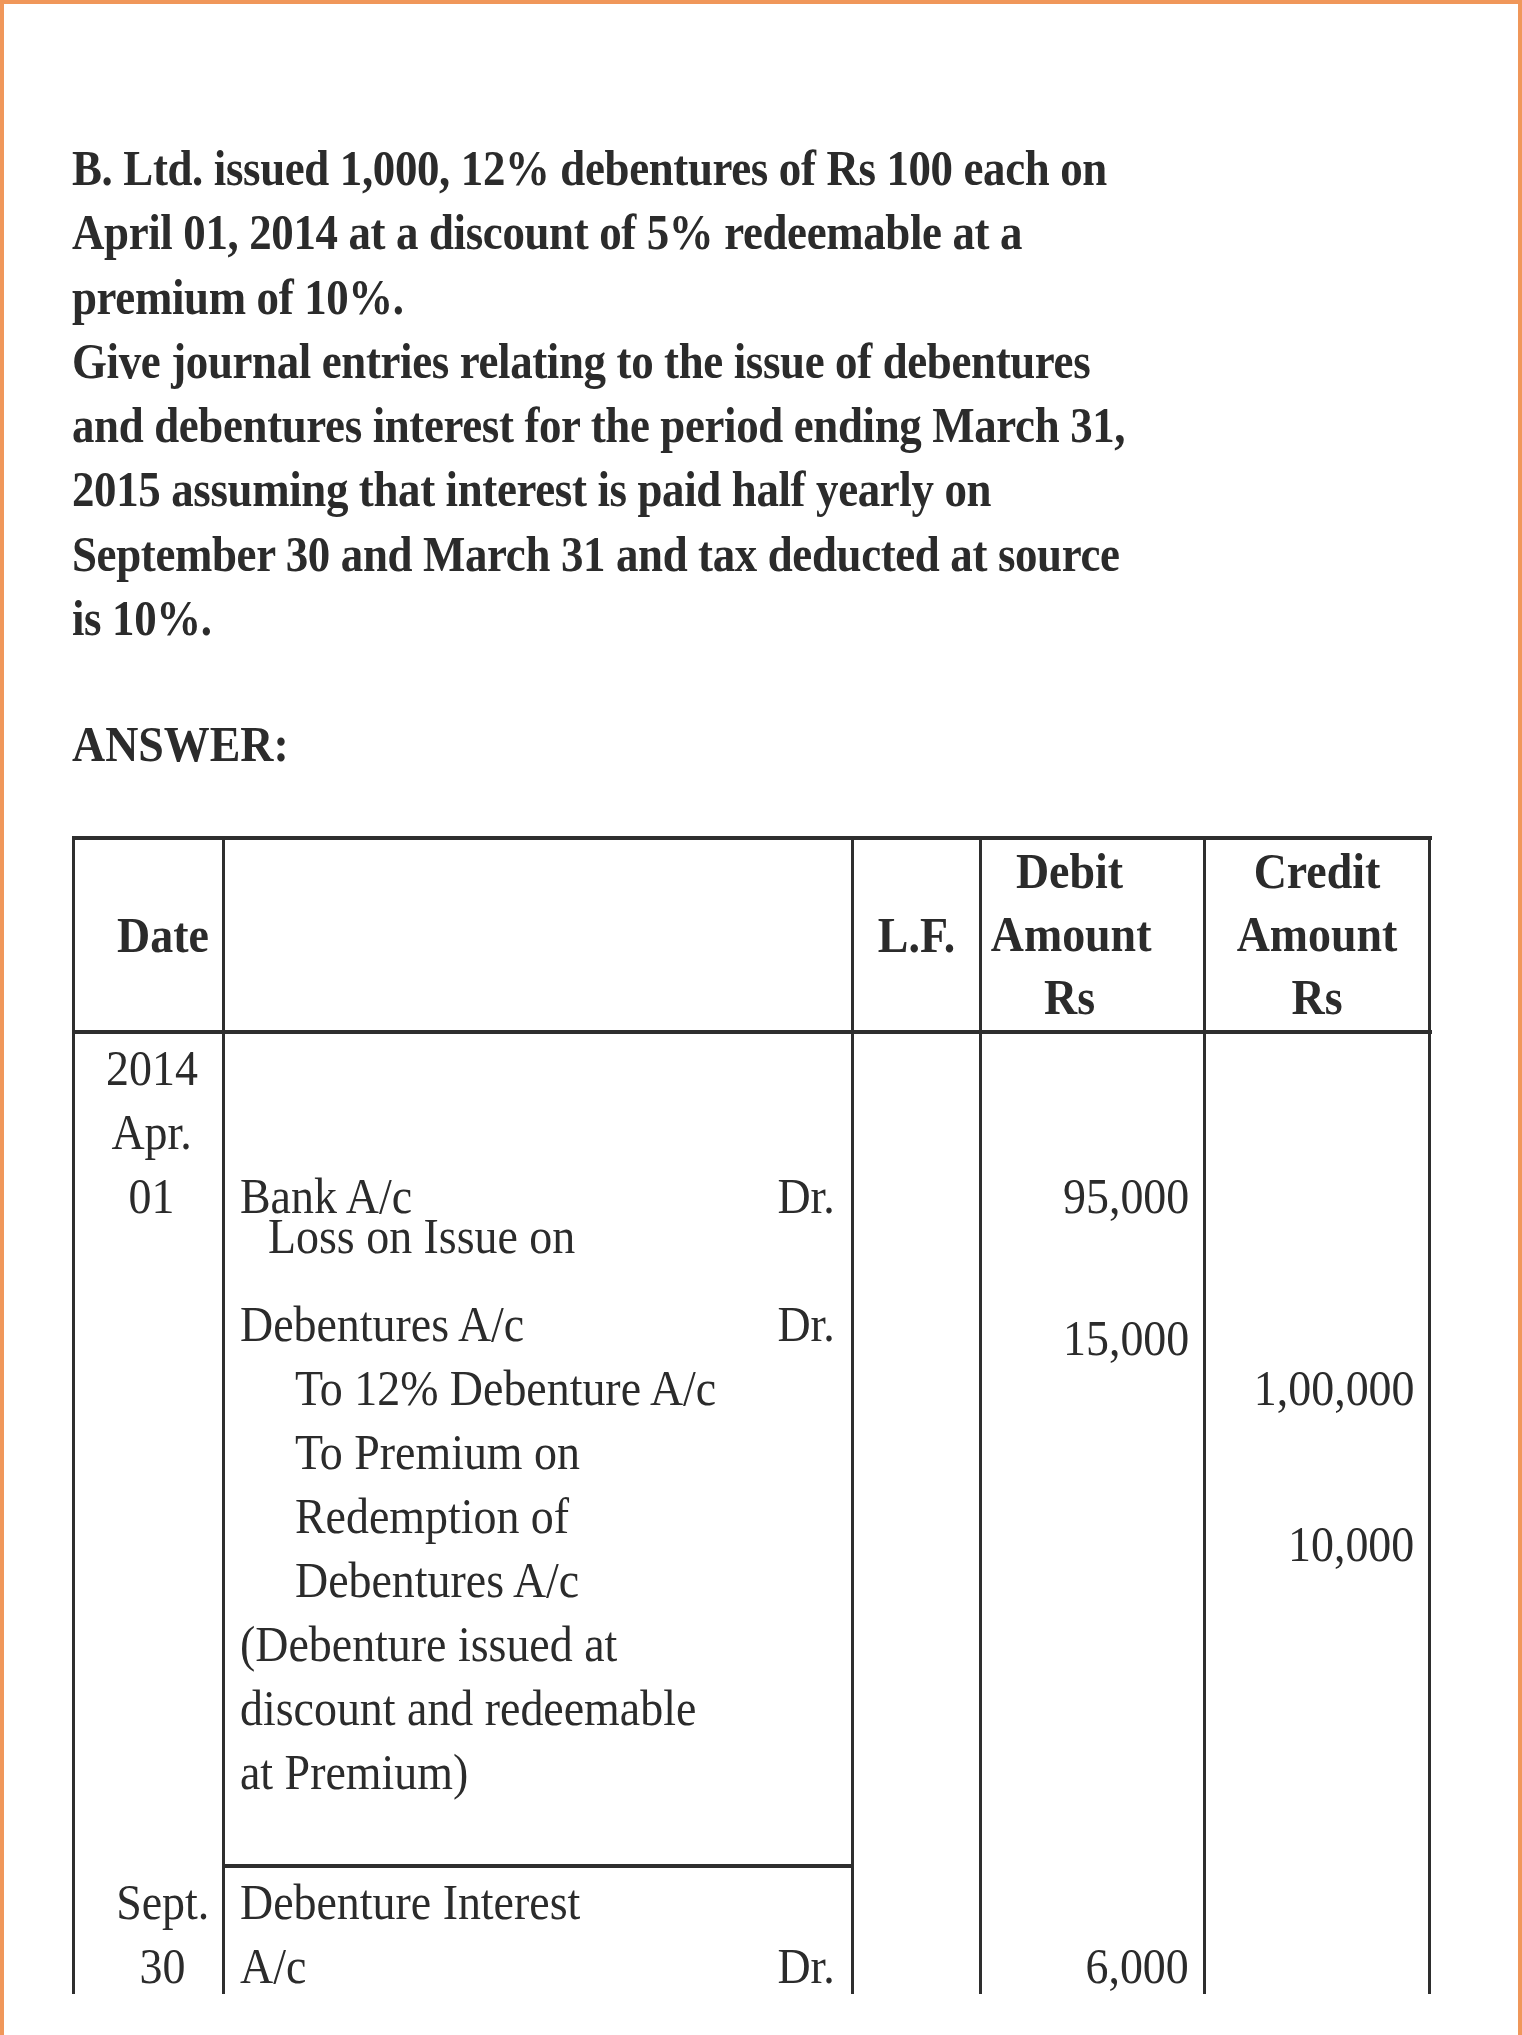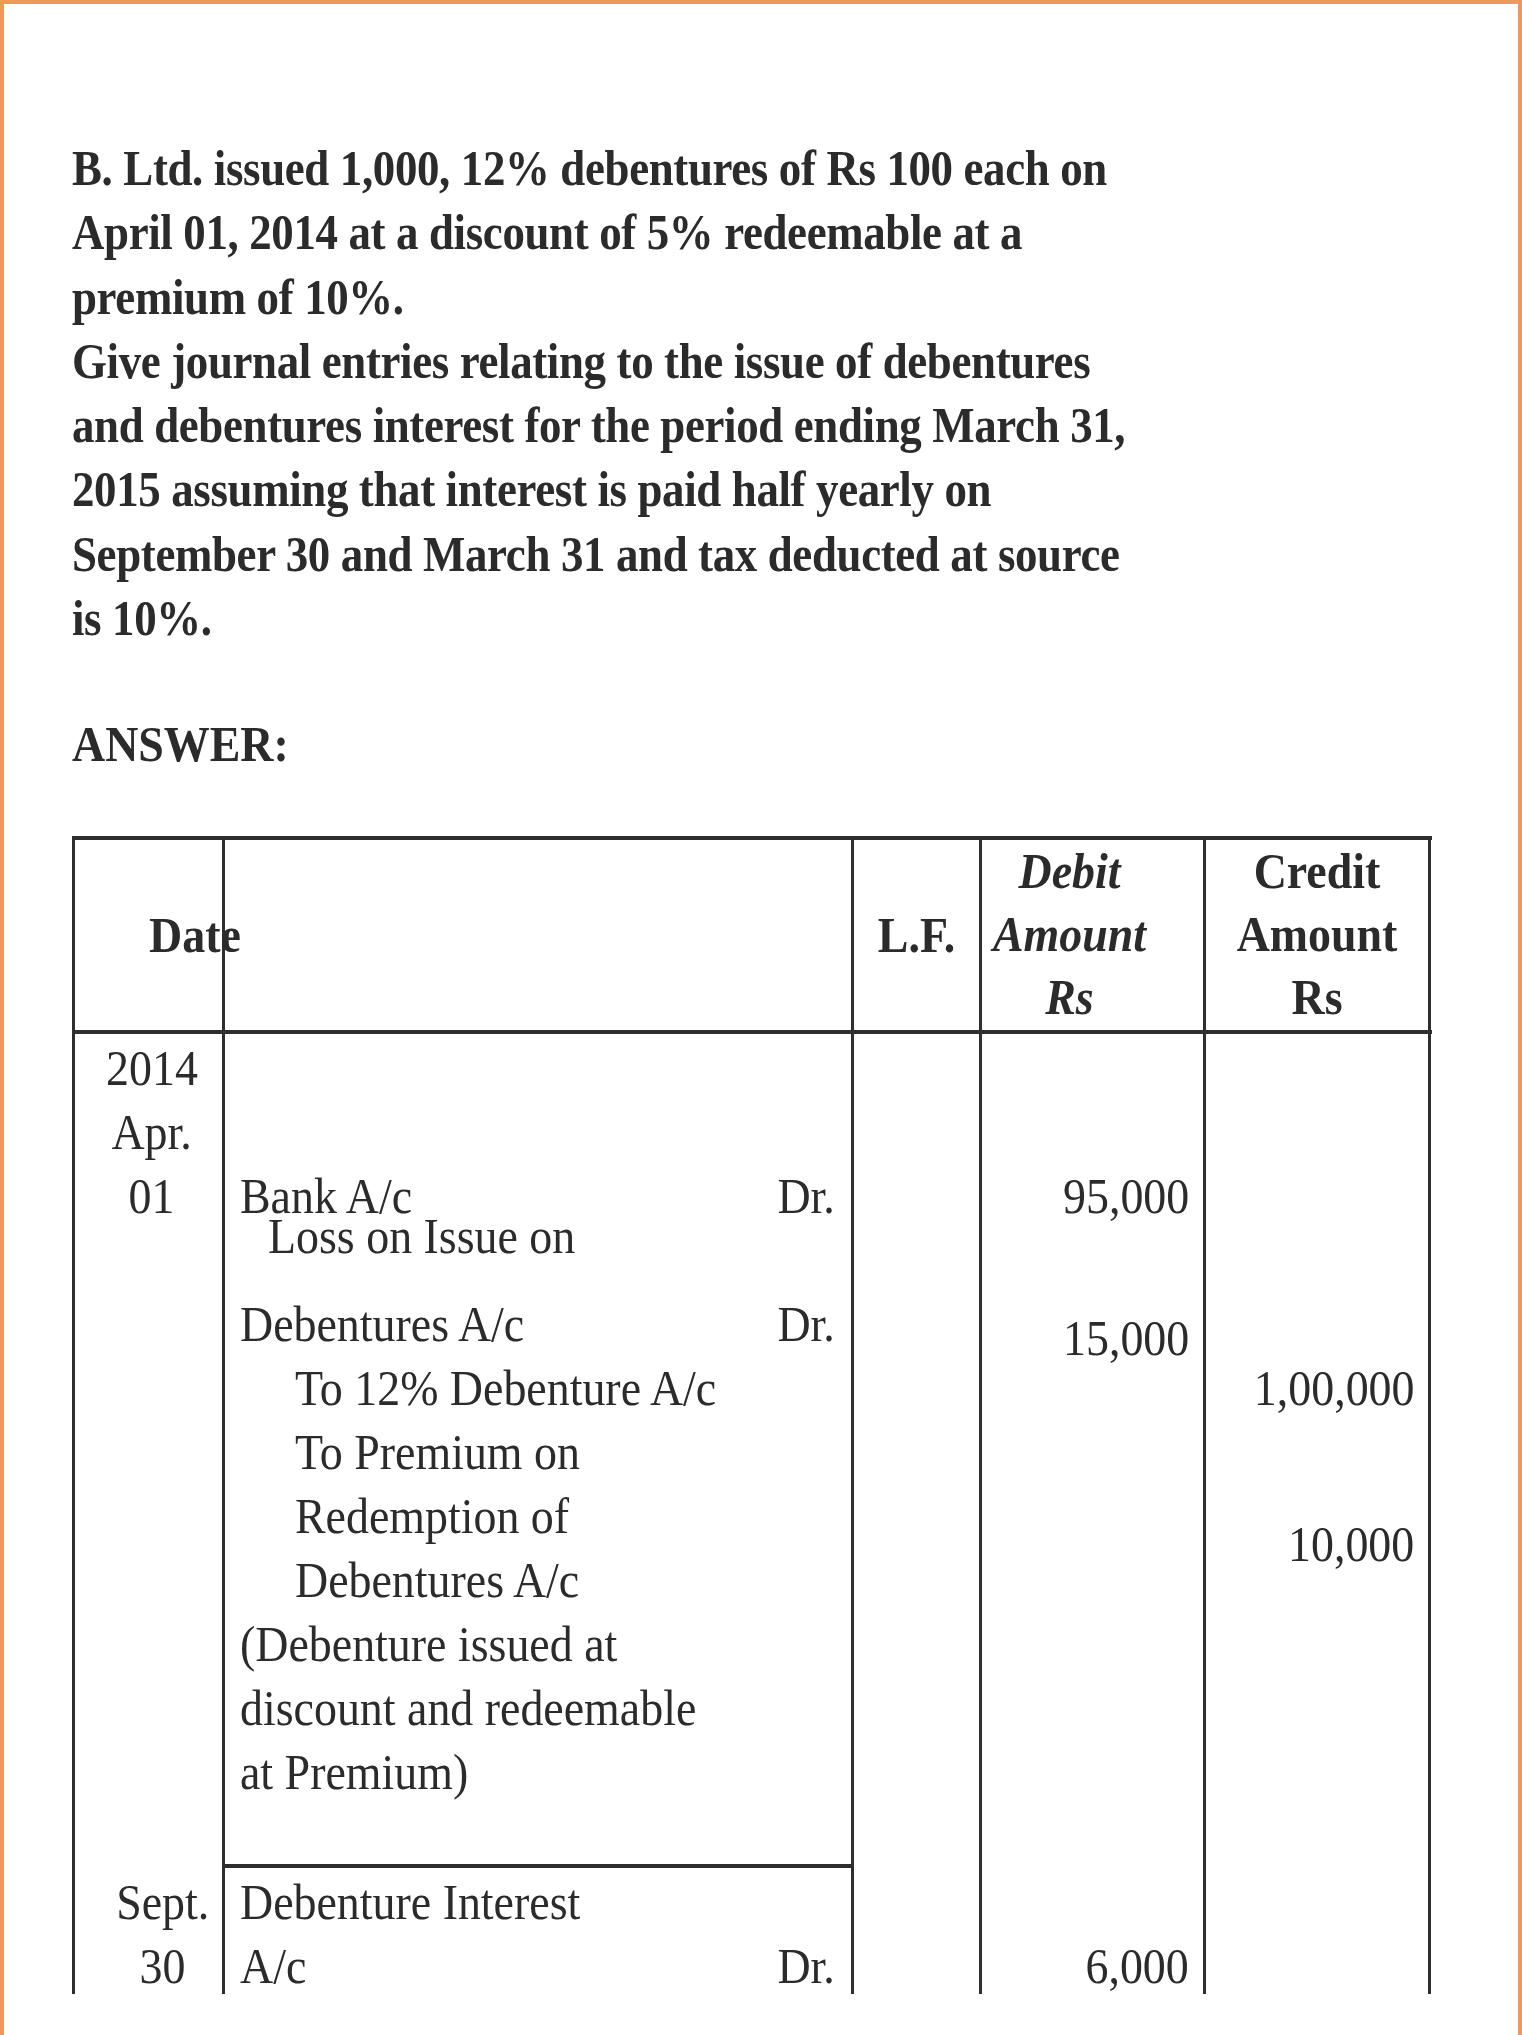--- a/index.html
+++ b/index.html
@@ -98,27 +98,27 @@
   <div class="hline" style="left:73px; top:1030px; width:1359px;"></div>
   <div class="hline" style="left:223px; top:1864px; width:631px;"></div>
 
   <div class="vline" style="left:72px; top:836px; height:1158px;"></div>
   <div class="vline" style="left:222px; top:836px; height:1158px;"></div>
   <div class="vline" style="left:851px; top:836px; height:1158px;"></div>
   <div class="vline" style="left:979px; top:836px; height:1158px;"></div>
   <div class="vline" style="left:1203px; top:836px; height:1158px;"></div>
   <div class="vline" style="left:1428px; top:836px; height:1158px;"></div>
 
-  <div class="th" style="left:75px; width:176px; top:904px;padding-left:32px;">
+  <div class="th" style="left:75px; width:176px; top:904px;">
     <span class="sqc">Date</span>
   </div>
   <div class="th" style="left:854px; width:125px; top:904px;">
     <span class="sqc">L.F.</span>
   </div>
-  <div class="th" style="left:982px; width:175px; top:840px;font-style:italic;">
+  <div class="th" style="left:982px; width:175px; top:840px;">
     <span class="sqc">Debit</span>
     <span class="sqc">Amount</span>
     <span class="sqc">Rs</span>
   </div>
   <div class="th" style="left:1206px; width:222px; top:840px;">
     <span class="sqc">Credit</span>
     <span class="sqc">Amount</span>
     <span class="sqc">Rs</span>
   </div>
 

